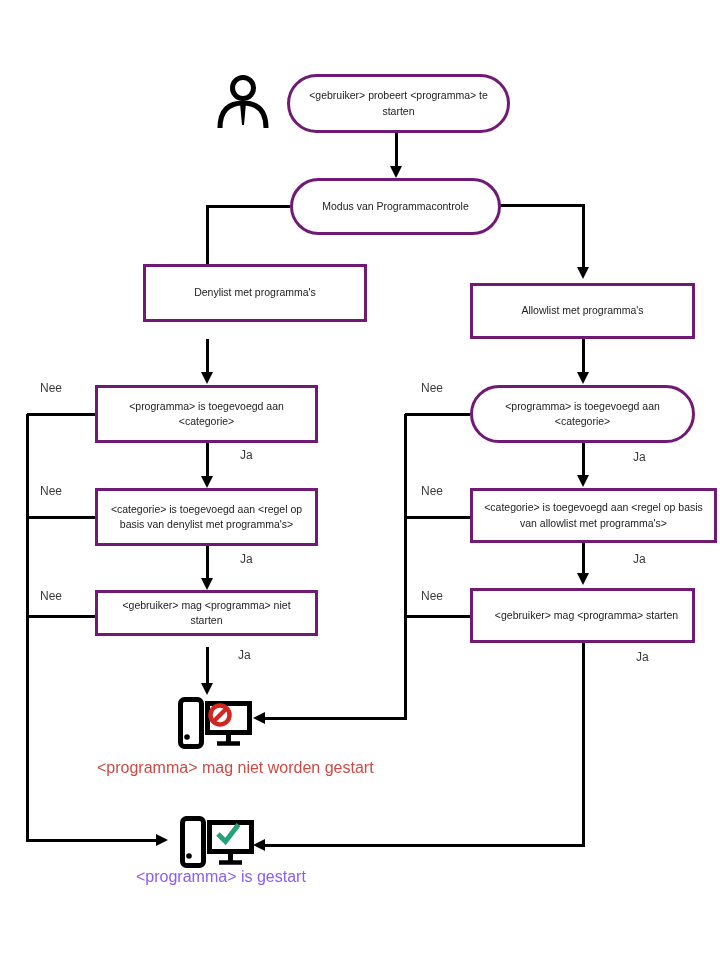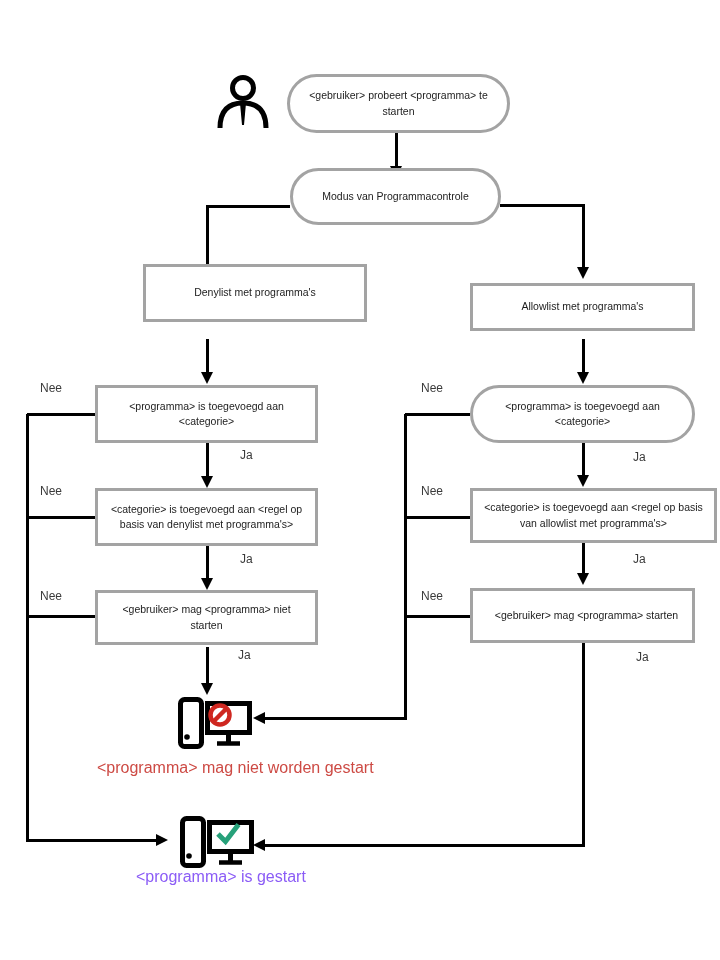--- a/index.html
+++ b/index.html
@@ -1,20 +1,20 @@
 <!DOCTYPE html>
 <html><head>
 <meta charset="utf-8">
 <style>
   html,body{margin:0;padding:0;background:#ffffff;}
   .canvas{position:relative;width:720px;height:960px;background:#ffffff;
           font-family:"Liberation Sans",sans-serif;overflow:hidden;}
   .wires{position:absolute;left:0;top:0;}
   .node{position:absolute;display:flex;align-items:center;justify-content:center;
-        text-align:center;background:#ffffff;border:3px solid #a3a3a3;color:#1c1c1c;
+        text-align:center;background:#ffffff;border:3px solid #701a75;color:#1c1c1c;
         font-size:10.5px;line-height:1.45;box-sizing:border-box;padding:0 8px;}
   .stadium{border-radius:30px;}
   .lbl{position:absolute;font-size:12px;color:#3a3a3a;}
   .outcome{position:absolute;font-size:16px;white-space:nowrap;}
   .outcome-blocked{color:#cd4a44;}
   .outcome-started{color:#8b5cf6;}
   .icon{position:absolute;}
 </style>
 </head>
 <body>
@@ -57,35 +57,35 @@
   <svg class="icon" style="left:212px;top:74px;" width="62" height="62" viewBox="0 0 62 62">
     <g stroke="#000000" stroke-width="5" fill="none">
       <circle cx="31" cy="14" r="10.5"></circle>
       <path d="M8 54 C8 35 18 29 31 29 C44 29 54 35 54 54"></path>
     </g>
     <polygon points="28,29 34,29 32,51 30,51" fill="#000000"></polygon>
   </svg>
 
   <div class="node stadium" style="left:287px;top:74px;width:223px;height:59px;">&lt;gebruiker&gt; probeert &lt;programma&gt; te starten</div>
 
-  <div class="node stadium" style="left:290px;top:168px;width:211px;height:57px;">Modus van Programmacontrole</div>
+  <div class="node stadium" style="left:290px;top:178px;width:211px;height:57px;">Modus van Programmacontrole</div>
 
   <div class="node" style="left:95px;top:264px;width:224px;height:58px;margin-left:48px;">Denylist met programma's</div>
 
-  <div class="node" style="left:470px;top:283px;width:225px;height:48px;">Allowlist met programma's</div>
+  <div class="node" style="left:470px;top:283px;width:225px;height:56px;">Allowlist met programma's</div>
 
   <div class="node" style="left:95px;top:385px;width:223px;height:58px;">&lt;programma&gt; is toegevoegd aan &lt;categorie&gt;</div>
 
   <div class="node stadium" style="left:470px;top:385px;width:225px;height:58px;">&lt;programma&gt; is toegevoegd aan &lt;categorie&gt;</div>
 
   <div class="node" style="left:95px;top:488px;width:223px;height:58px;">&lt;categorie&gt; is toegevoegd aan &lt;regel op basis van denylist met programma's&gt;</div>
 
   <div class="node" style="left:470px;top:488px;width:247px;height:55px;">&lt;categorie&gt; is toegevoegd aan &lt;regel op basis van allowlist met programma's&gt;</div>
 
-  <div class="node" style="left:95px;top:590px;width:223px;height:55px;">&lt;gebruiker&gt; mag &lt;programma&gt; niet starten</div>
+  <div class="node" style="left:95px;top:590px;width:223px;height:46px;">&lt;gebruiker&gt; mag &lt;programma&gt; niet starten</div>
 
   <div class="node" style="left:470px;top:588px;width:225px;height:55px;padding-left:16px;">&lt;gebruiker&gt; mag &lt;programma&gt; starten</div>
 
   <div class="lbl" style="left:40px;top:381px;">Nee</div>
   <div class="lbl" style="left:40px;top:484px;">Nee</div>
   <div class="lbl" style="left:40px;top:589px;">Nee</div>
   <div class="lbl" style="left:421px;top:381px;">Nee</div>
   <div class="lbl" style="left:421px;top:484px;">Nee</div>
   <div class="lbl" style="left:421px;top:589px;">Nee</div>
   <div class="lbl" style="left:240px;top:448px;">Ja</div>

